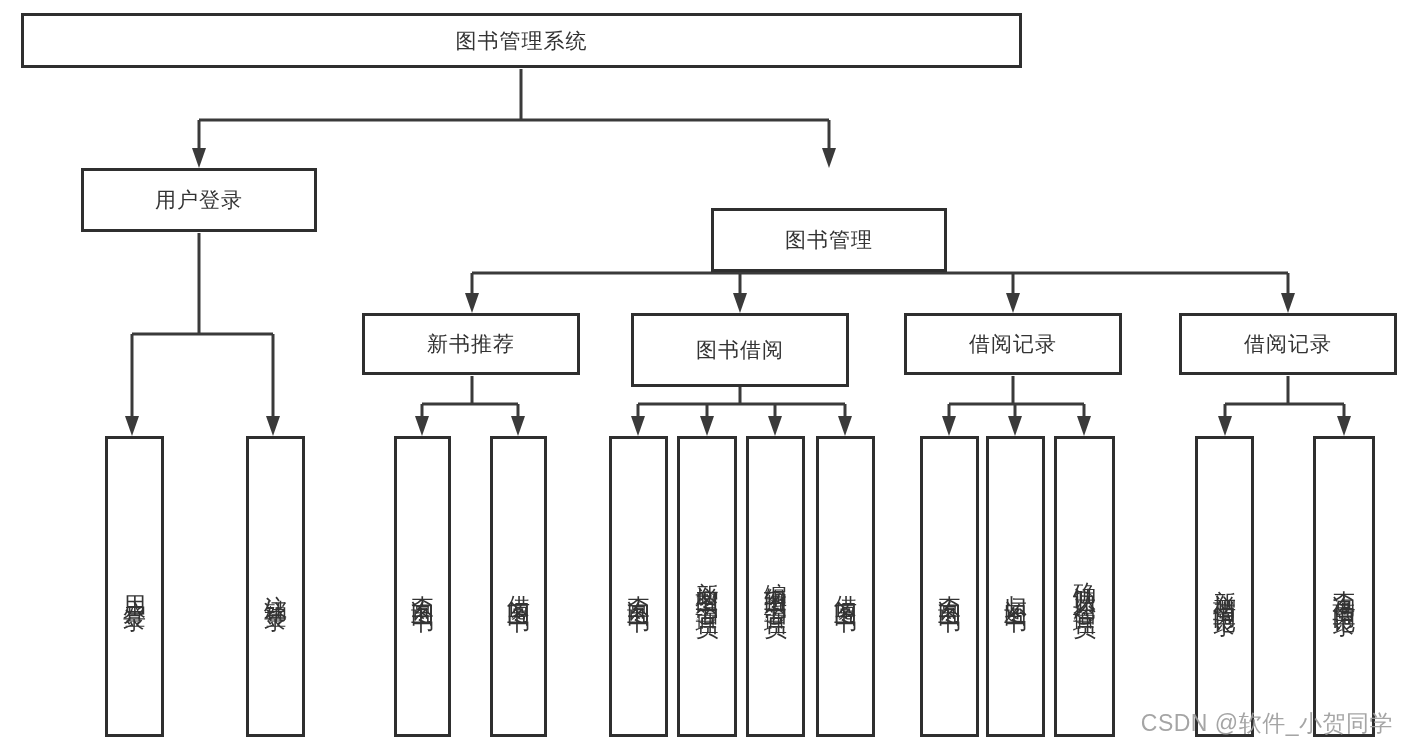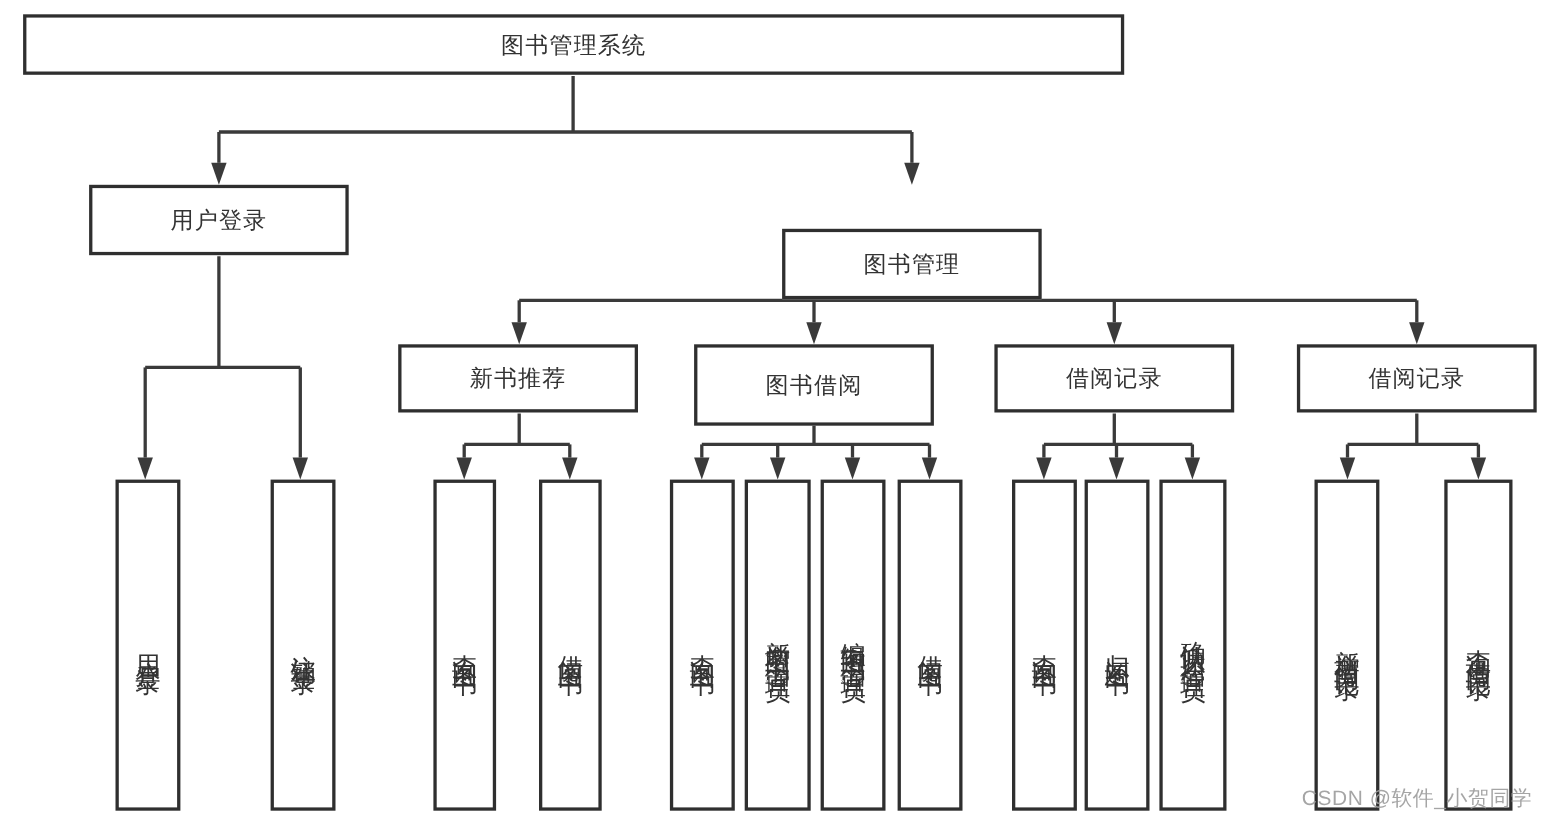--- a/index.html
+++ b/index.html
@@ -72,21 +72,21 @@
   .n-C1 { left: 920px;  width: 59px; }
   .n-C2 { left: 986px;  width: 59px; }
   .n-C3 { left: 1054px; width: 61px; }
   .n-R1 { left: 1195px; width: 59px; }
   .n-R2 { left: 1313px; width: 62px; }
 
   .watermark {
     position: absolute;
     right: 12px;
     bottom: 8px;
-    font-size: 19px;
+    font-size: 23px;
     color: #9e9e9e;
     opacity: 0.92;
     z-index: 5;
     white-space: nowrap;
     letter-spacing: 0.5px;
   }
 </style>
 </head>
 <body>
 

